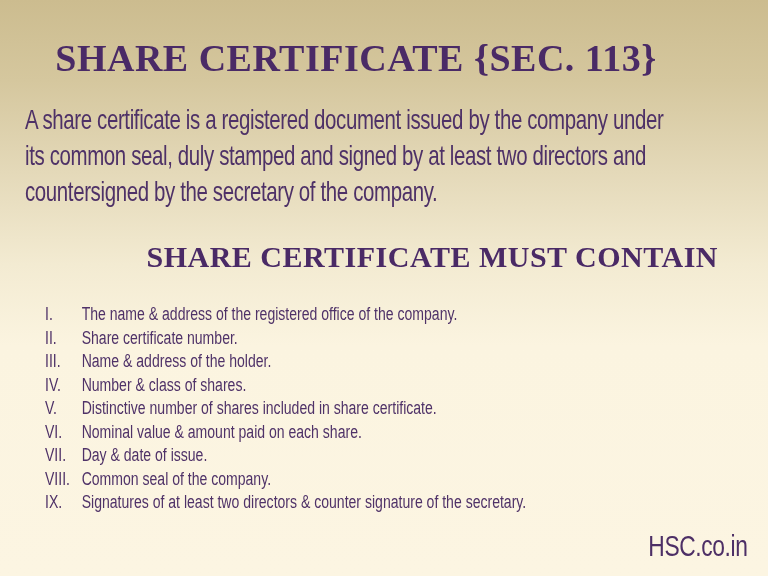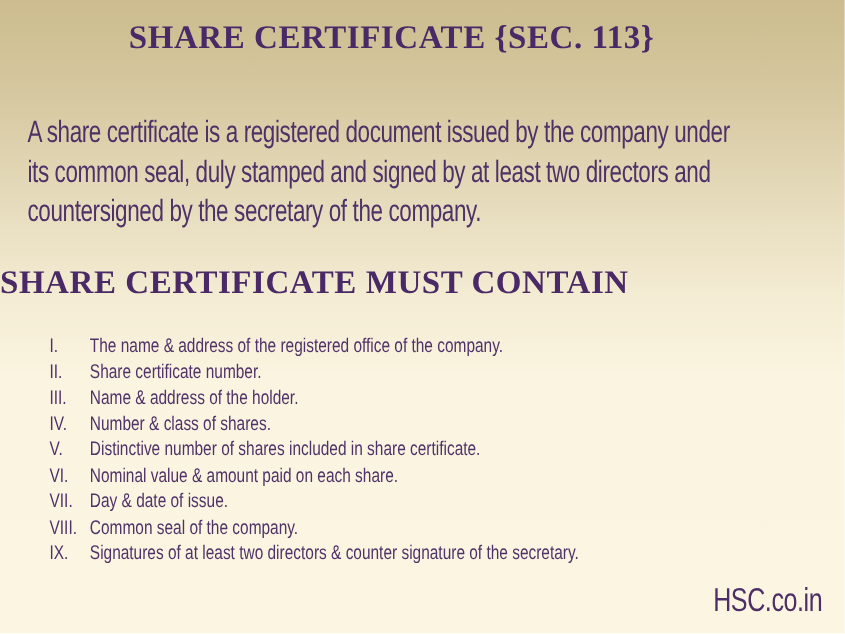--- a/index.html
+++ b/index.html
@@ -15,28 +15,28 @@
       #d5c79e 14%,
       #e4d9b9 30%,
       #f3ebd2 46%,
       #fbf4e0 60%,
       #fcf5e2 100%);
     font-family: "Liberation Sans", sans-serif;
   }
 
   .title {
     position: absolute;
-    top: 18px;
+    top: 36px;
     left: 0;
     width: 712px;
     margin: 0;
     text-align: center;
     font-family: "Liberation Serif", serif;
     font-weight: bold;
-    font-size: 30px;
+    font-size: 38px;
     letter-spacing: 0.5px;
     color: #4a2a66;
     white-space: nowrap;
   }
 
   .intro {
     position: absolute;
     top: 102px;
     left: 25px;
     width: 1000px;
@@ -49,21 +49,21 @@
     transform-origin: left top;
   }
   .intro .line { white-space: nowrap; }
 
   .subtitle {
     position: absolute;
     top: 240px;
     left: 0;
     width: 718px;
     margin: 0;
-    text-align: left;
+    text-align: right;
     font-family: "Liberation Serif", serif;
     font-weight: bold;
     font-size: 30px;
     letter-spacing: 0.5px;
     color: #4a2a66;
     white-space: nowrap;
   }
 
   .must-contain-list {
     position: absolute;

